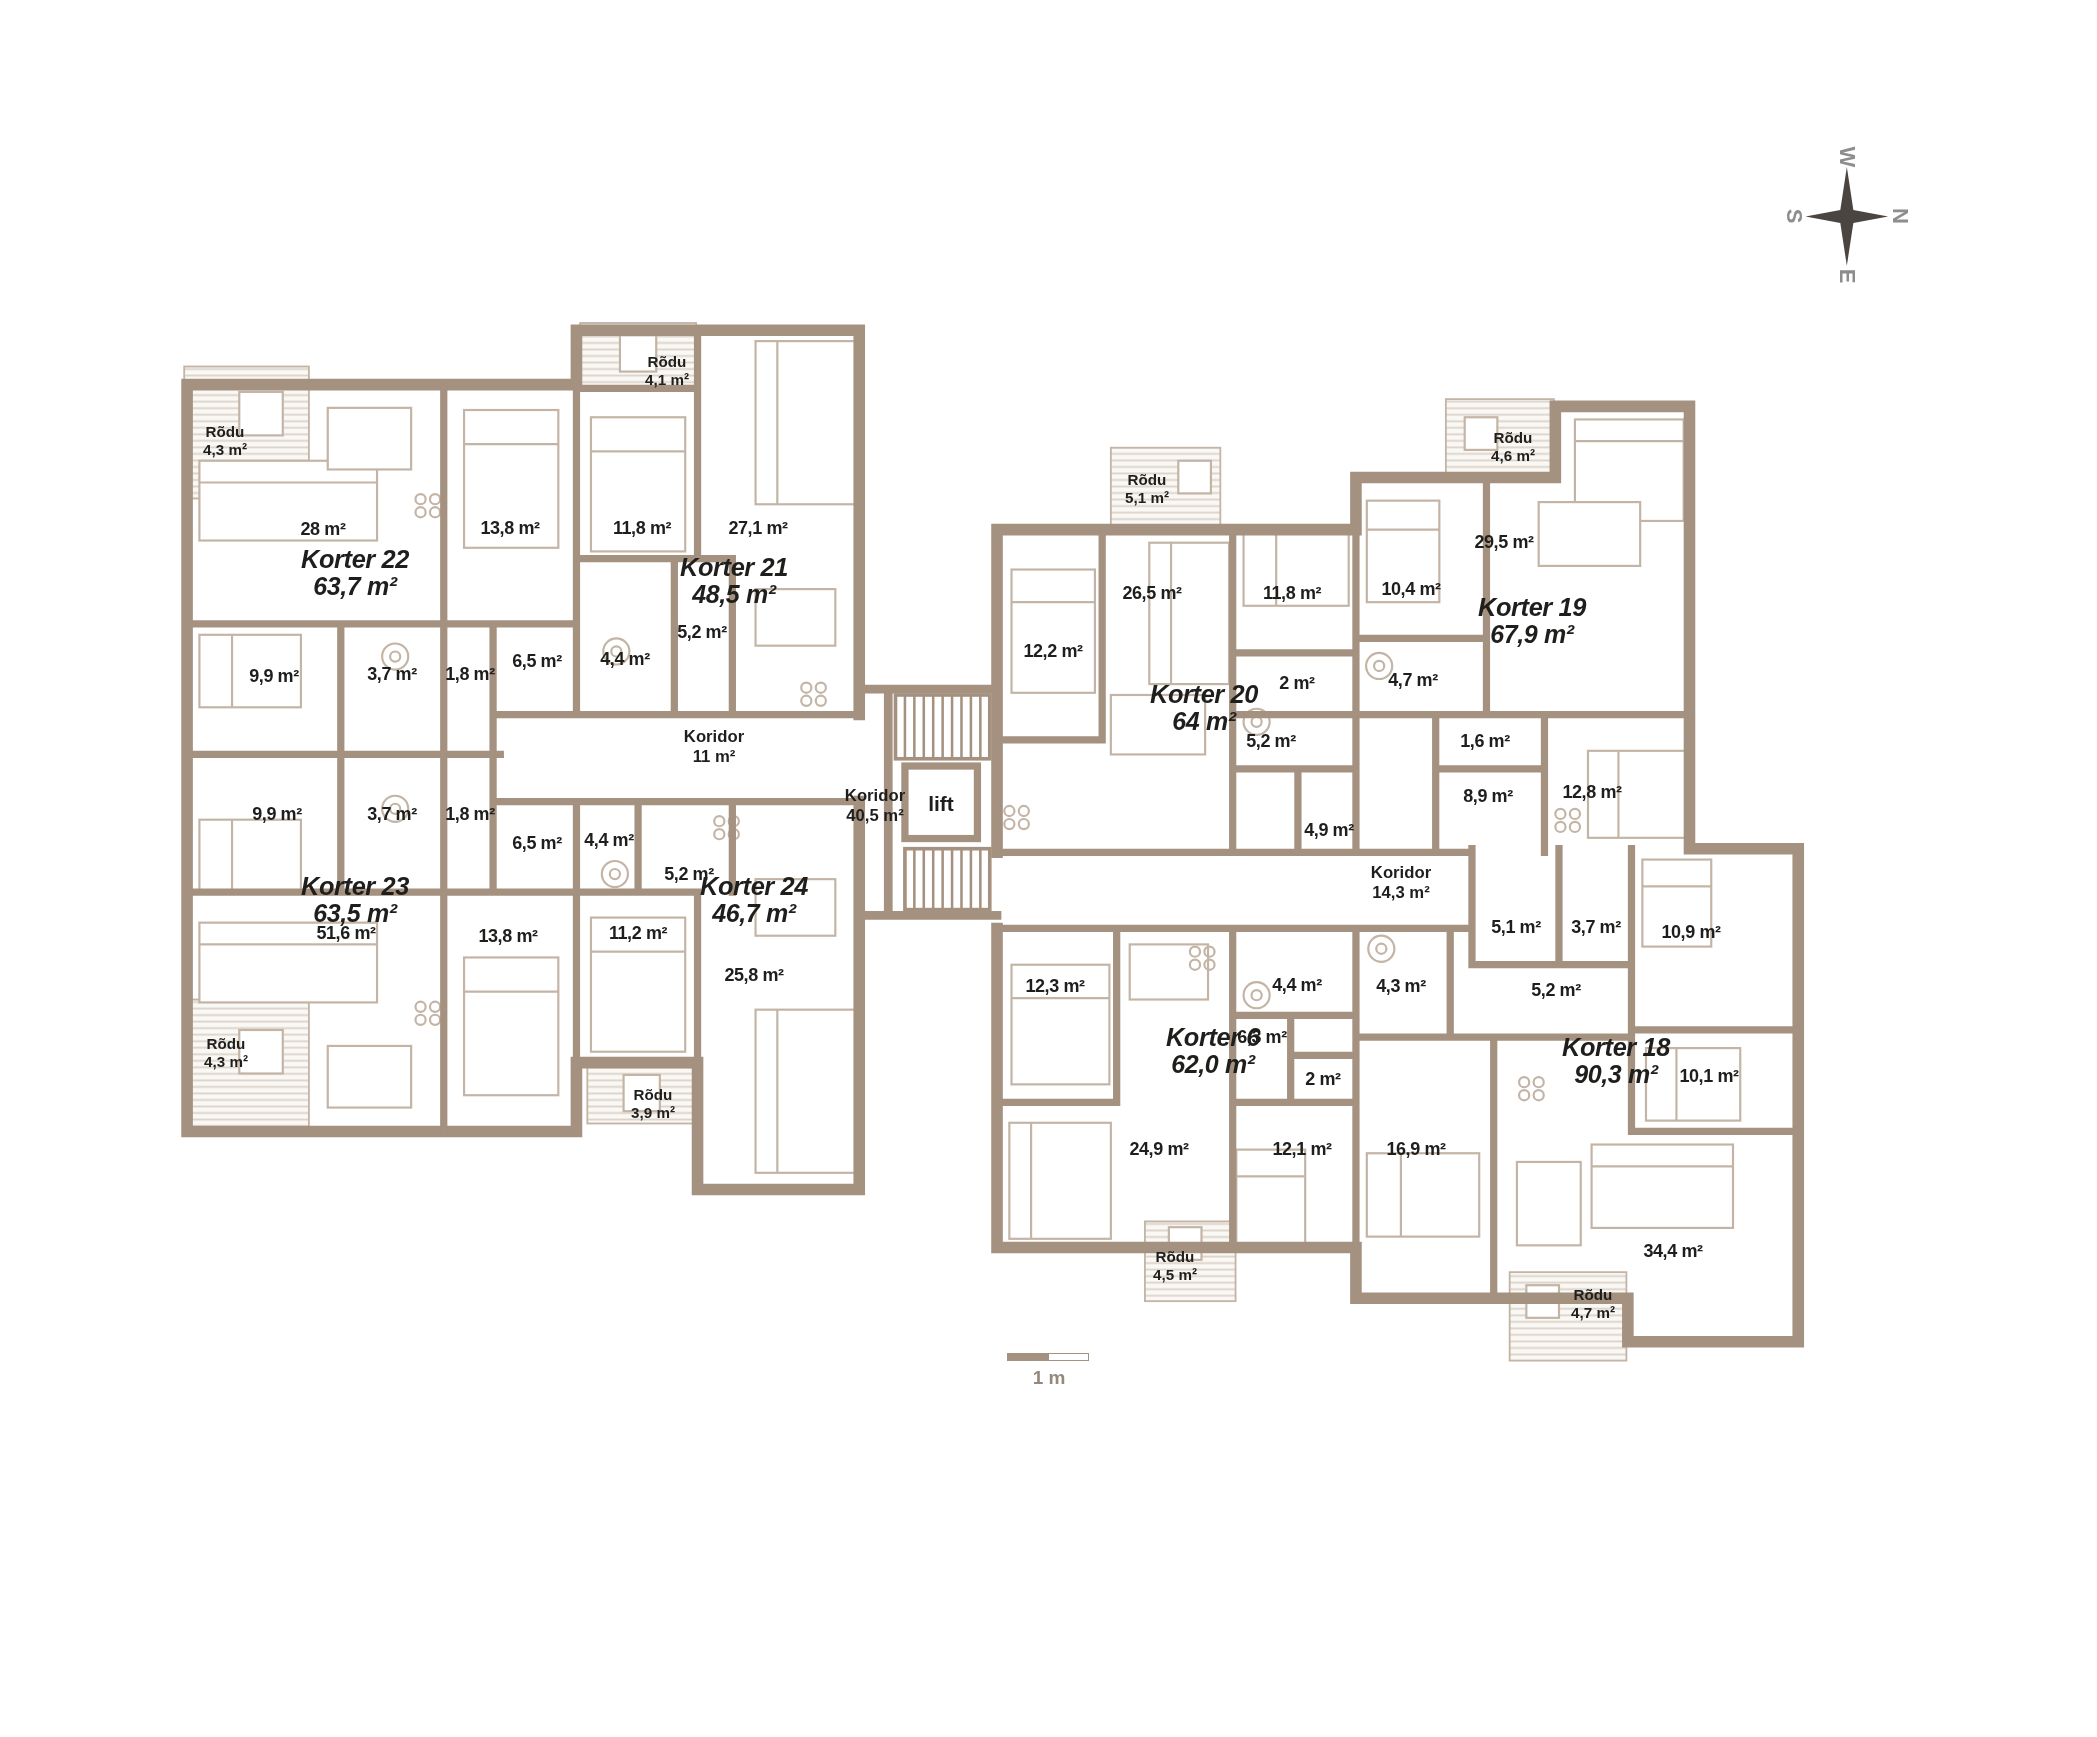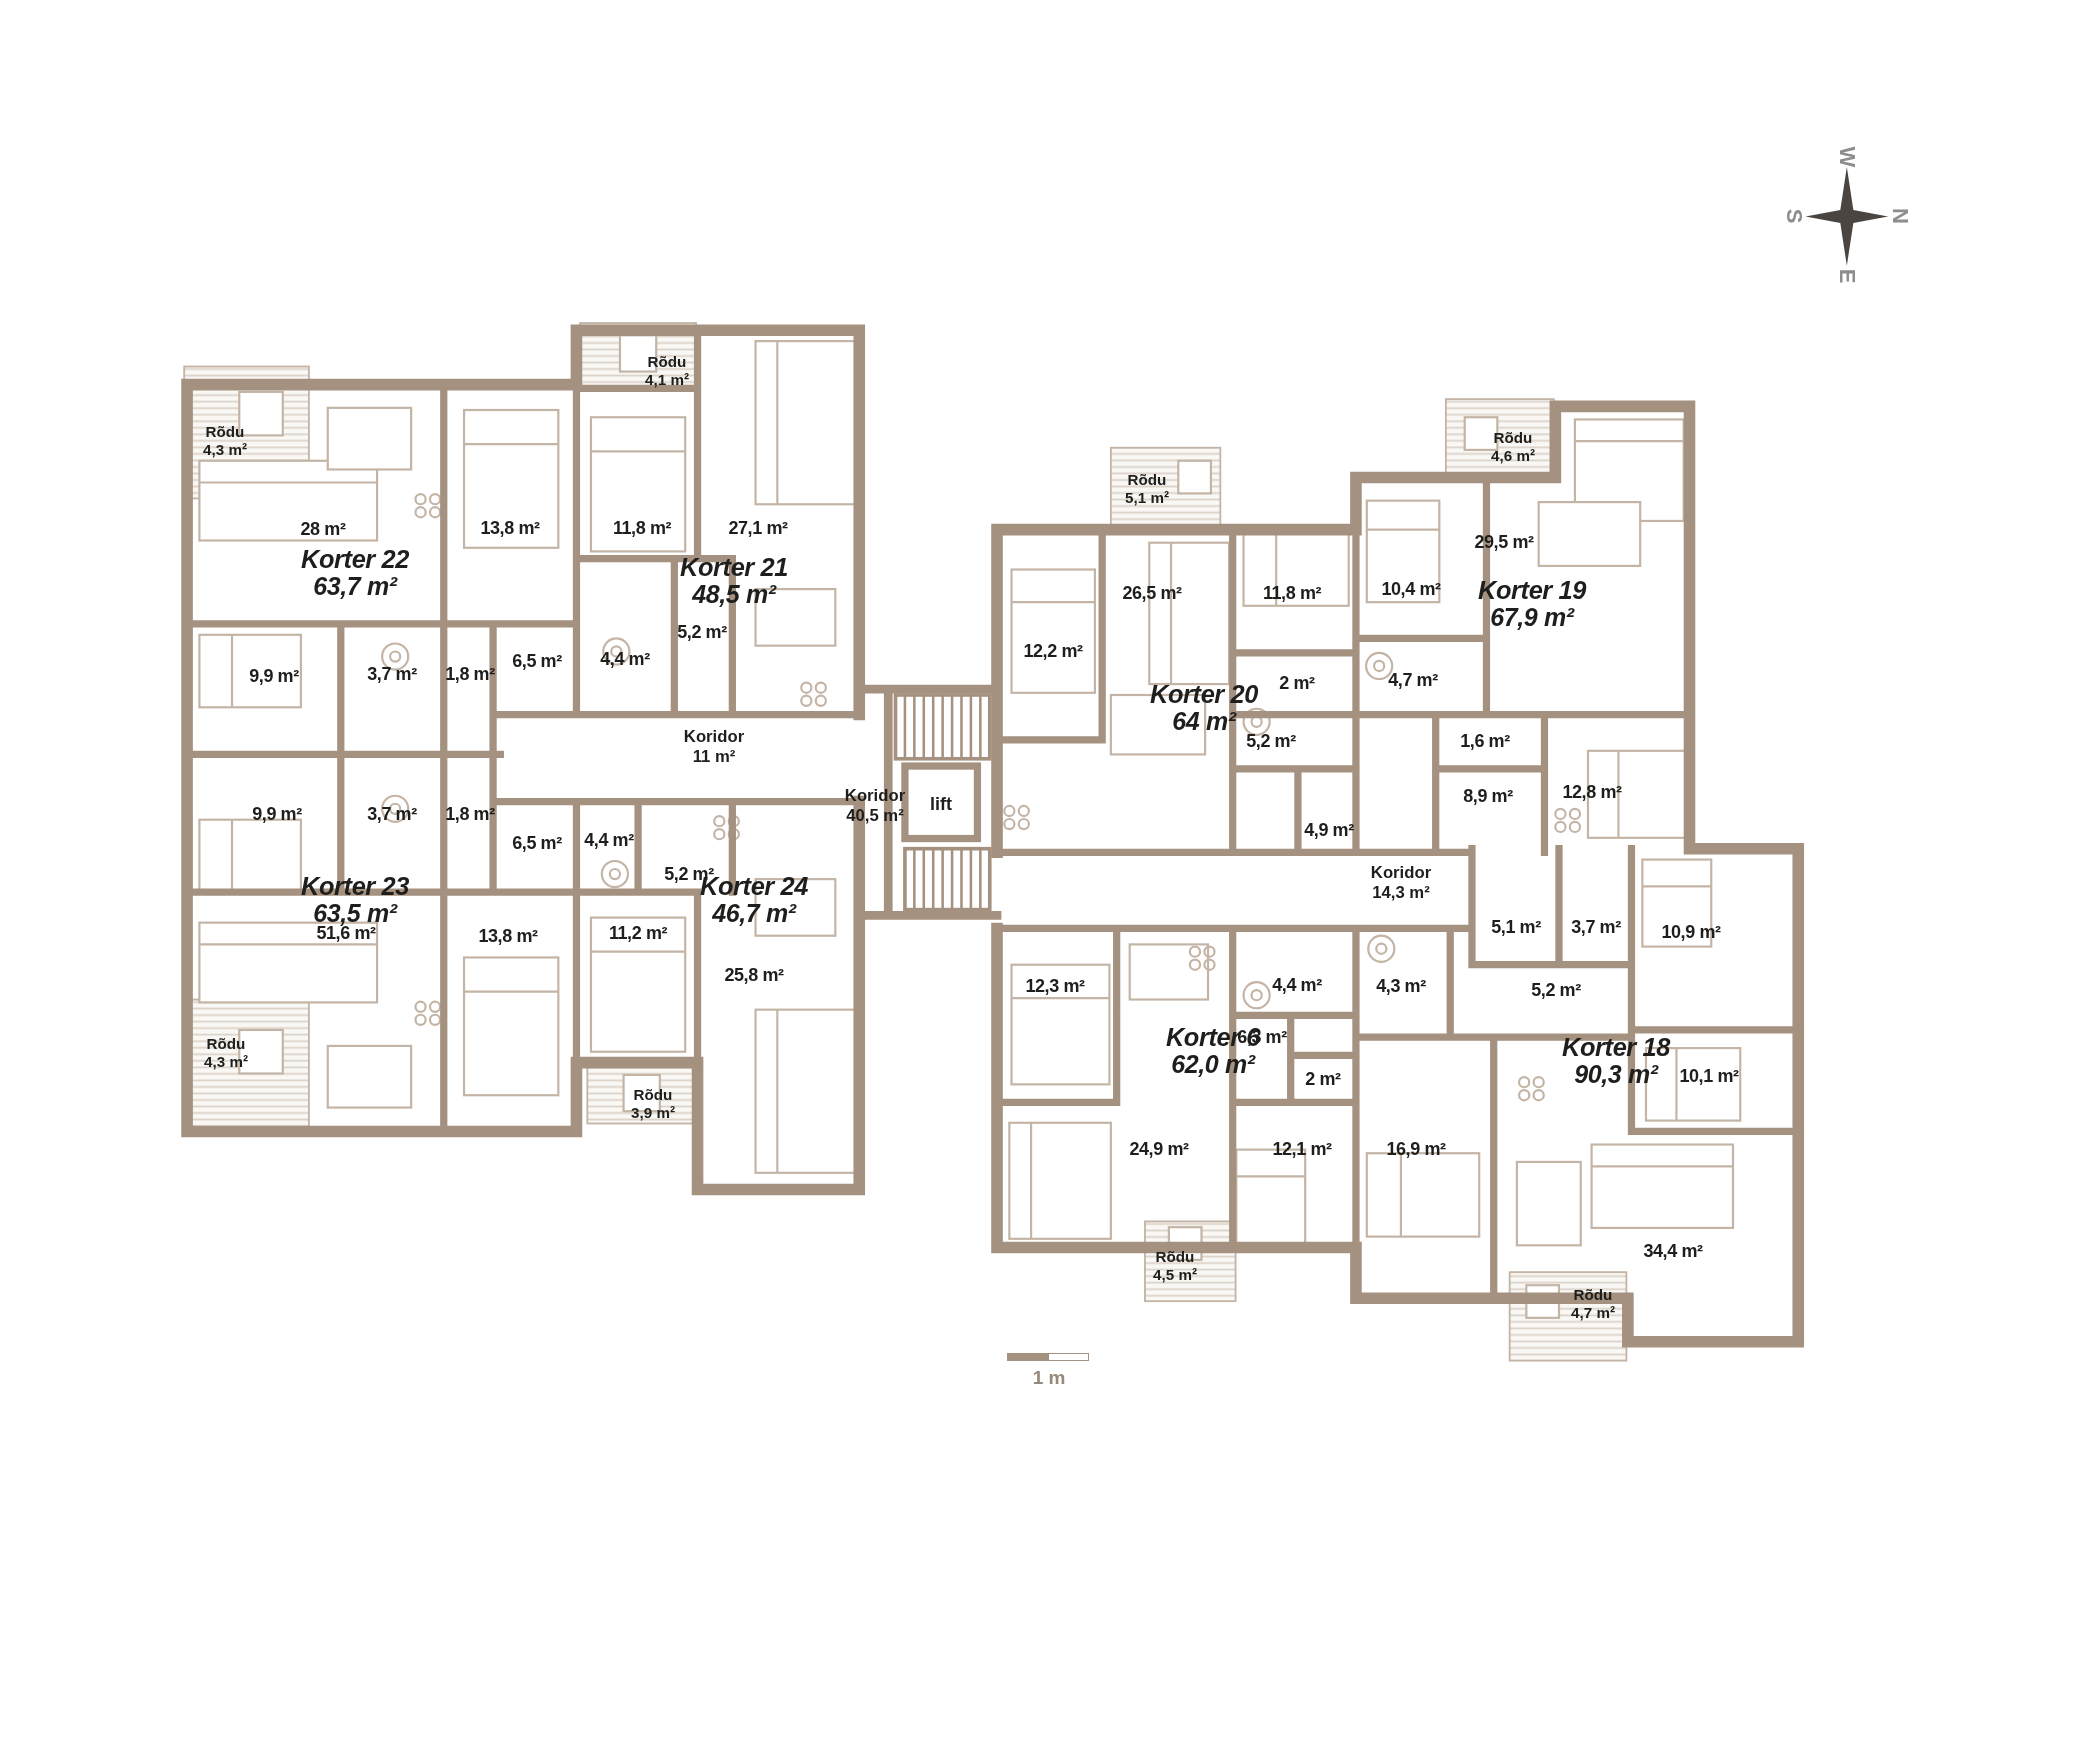--- a/index.html
+++ b/index.html
@@ -7,21 +7,21 @@
         font-family:"Liberation Sans",sans-serif;}
   #plan svg{position:absolute;left:0;top:0;}
   .rl,.apt,.bl,.cl,.ll,.sl,.cp{position:absolute;transform:translate(-50%,-50%);
         color:#1e1e1c;white-space:nowrap;text-align:center;}
   .rl{font-weight:bold;font-size:18px;letter-spacing:-0.4px;}
   .apt{line-height:1.05;font-style:italic;}
   .apt .apt-name{font-weight:bold;font-size:25.4px;letter-spacing:-0.4px;}
   .apt .apt-area{font-weight:bold;font-size:25px;letter-spacing:-0.4px;}
   .bl{font-weight:bold;font-size:15.2px;line-height:1.2;}
   .cl{font-weight:bold;font-size:16.7px;line-height:1.2;}
-  .ll{font-weight:bold;font-size:18px;}
+  .ll{font-weight:bold;font-size:21px;}
   .sl{font-weight:bold;font-size:19px;color:#96897c;}
   .cp{font-weight:bold;font-size:22px;color:#8d8d8d;transform:translate(-50%,-50%) rotate(90deg);}
   .scalebar-left{position:absolute;left:1007px;top:1353px;width:41px;height:8px;background:#a5917f;}
   .scalebar-right{position:absolute;left:1048px;top:1353px;width:41px;height:8px;
         background:#ffffff;border:1.5px solid #a5917f;box-sizing:border-box;}
 </style>
 </head>
 <body>
 
 <div id="plan">
@@ -245,21 +245,21 @@
     <div class="apt-area">48,5 m²</div>
   </div>
   <div class="apt" style="left:754px;top:899px">
     <div class="apt-name">Korter 24</div>
     <div class="apt-area">46,7 m²</div>
   </div>
   <div class="apt" style="left:1204px;top:707px">
     <div class="apt-name">Korter 20</div>
     <div class="apt-area">64 m²</div>
   </div>
-  <div class="apt" style="left:1532px;top:603px">
+  <div class="apt" style="left:1532px;top:620px">
     <div class="apt-name">Korter 19</div>
     <div class="apt-area">67,9 m²</div>
   </div>
   <div class="apt" style="left:1213px;top:1050px">
     <div class="apt-name">Korter 6</div>
     <div class="apt-area">62,0 m²</div>
   </div>
   <div class="apt" style="left:1616px;top:1060px">
     <div class="apt-name">Korter 18</div>
     <div class="apt-area">90,3 m²</div>

